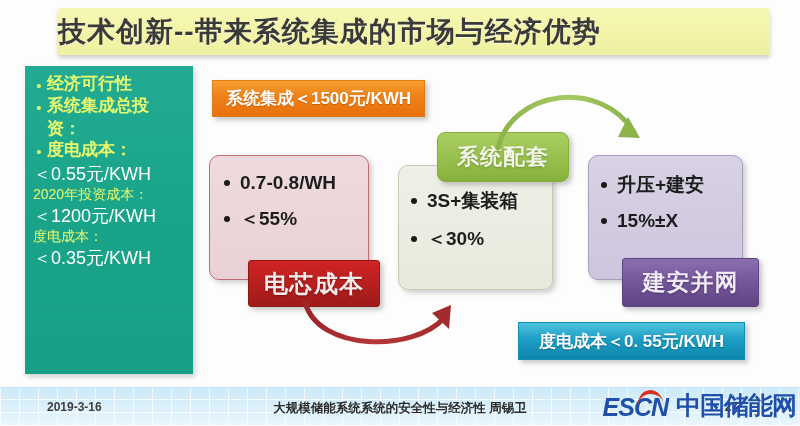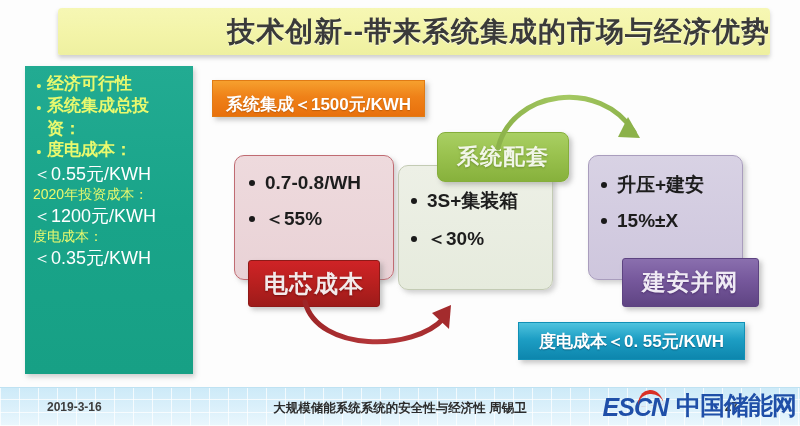--- a/index.html
+++ b/index.html
@@ -10,21 +10,21 @@
     position:relative;
   }
   #slide{position:absolute;inset:0;background:#fdfdfd;}
 
   
   .title-bar{
     position:absolute;left:58px;top:8px;width:712px;height:47px;
     background:linear-gradient(180deg,#f6f7b4 0%,#f3f4a8 55%,#eef0a0 100%);
     border-radius:4px 4px 2px 2px;
     box-shadow:0 3px 4px rgba(120,120,120,.35);
-    display:flex;align-items:center;justify-content:flex-end;
+    display:flex;align-items:center;justify-content:flex-start;
   }
   .title-text{
     font-size:28px;font-weight:bold;color:#3a3a3a;letter-spacing:1px;
     white-space:nowrap;text-shadow:0 1px 0 rgba(255,255,255,.6);
   }
 
   
   .side-panel{
     position:absolute;left:25px;top:66px;width:168px;height:308px;
     background:linear-gradient(180deg,#22ab92 0%,#19a489 50%,#17a085 100%);
@@ -40,30 +40,30 @@
   .sp-cn-2{color:#e9f96e;font-size:17px;font-weight:bold;padding-left:16px;}
   .sp-val{color:#ffffff;font-size:18px;font-weight:500;padding-left:2px;}
   .sp-cn-wide{color:#e9f96e;font-size:14px;font-weight:normal;padding-left:2px;white-space:nowrap;}
 
   
   .orange-banner{
     position:absolute;left:212px;top:80px;width:211px;height:35px;
     background:linear-gradient(180deg,#f6a02e 0%,#ef8118 45%,#e8700c 100%);
     border:1px solid #e07b15;
     box-shadow:3px 3px 5px rgba(130,130,130,.45);
-    display:flex;align-items:flex-end;justify-content:center;
+    display:flex;align-items:center;justify-content:center;
   }
   .orange-banner span{
     color:#ffffff;font-size:17px;font-weight:bold;white-space:nowrap;
     text-shadow:0 1px 1px rgba(150,70,0,.5);
   }
 
   
   .pink-card{
-    position:absolute;left:234px;top:155px;width:160px;height:125px;
+    position:absolute;left:209px;top:155px;width:160px;height:125px;
     background:linear-gradient(180deg,#eedadd 0%,#e9d2d6 100%);
     border:1px solid #c06b72;border-radius:10px;
     box-shadow:3px 3px 5px rgba(140,140,140,.4);
     padding:16px 0 0 10px;box-sizing:border-box;text-align:center;
   }
   .card-row{display:flex;align-items:center;margin-bottom:12px;}
   .card-dot{
     width:6px;height:6px;border-radius:50%;background:#1a1a1a;
     margin:0 10px 0 4px;flex:0 0 6px;
   }

